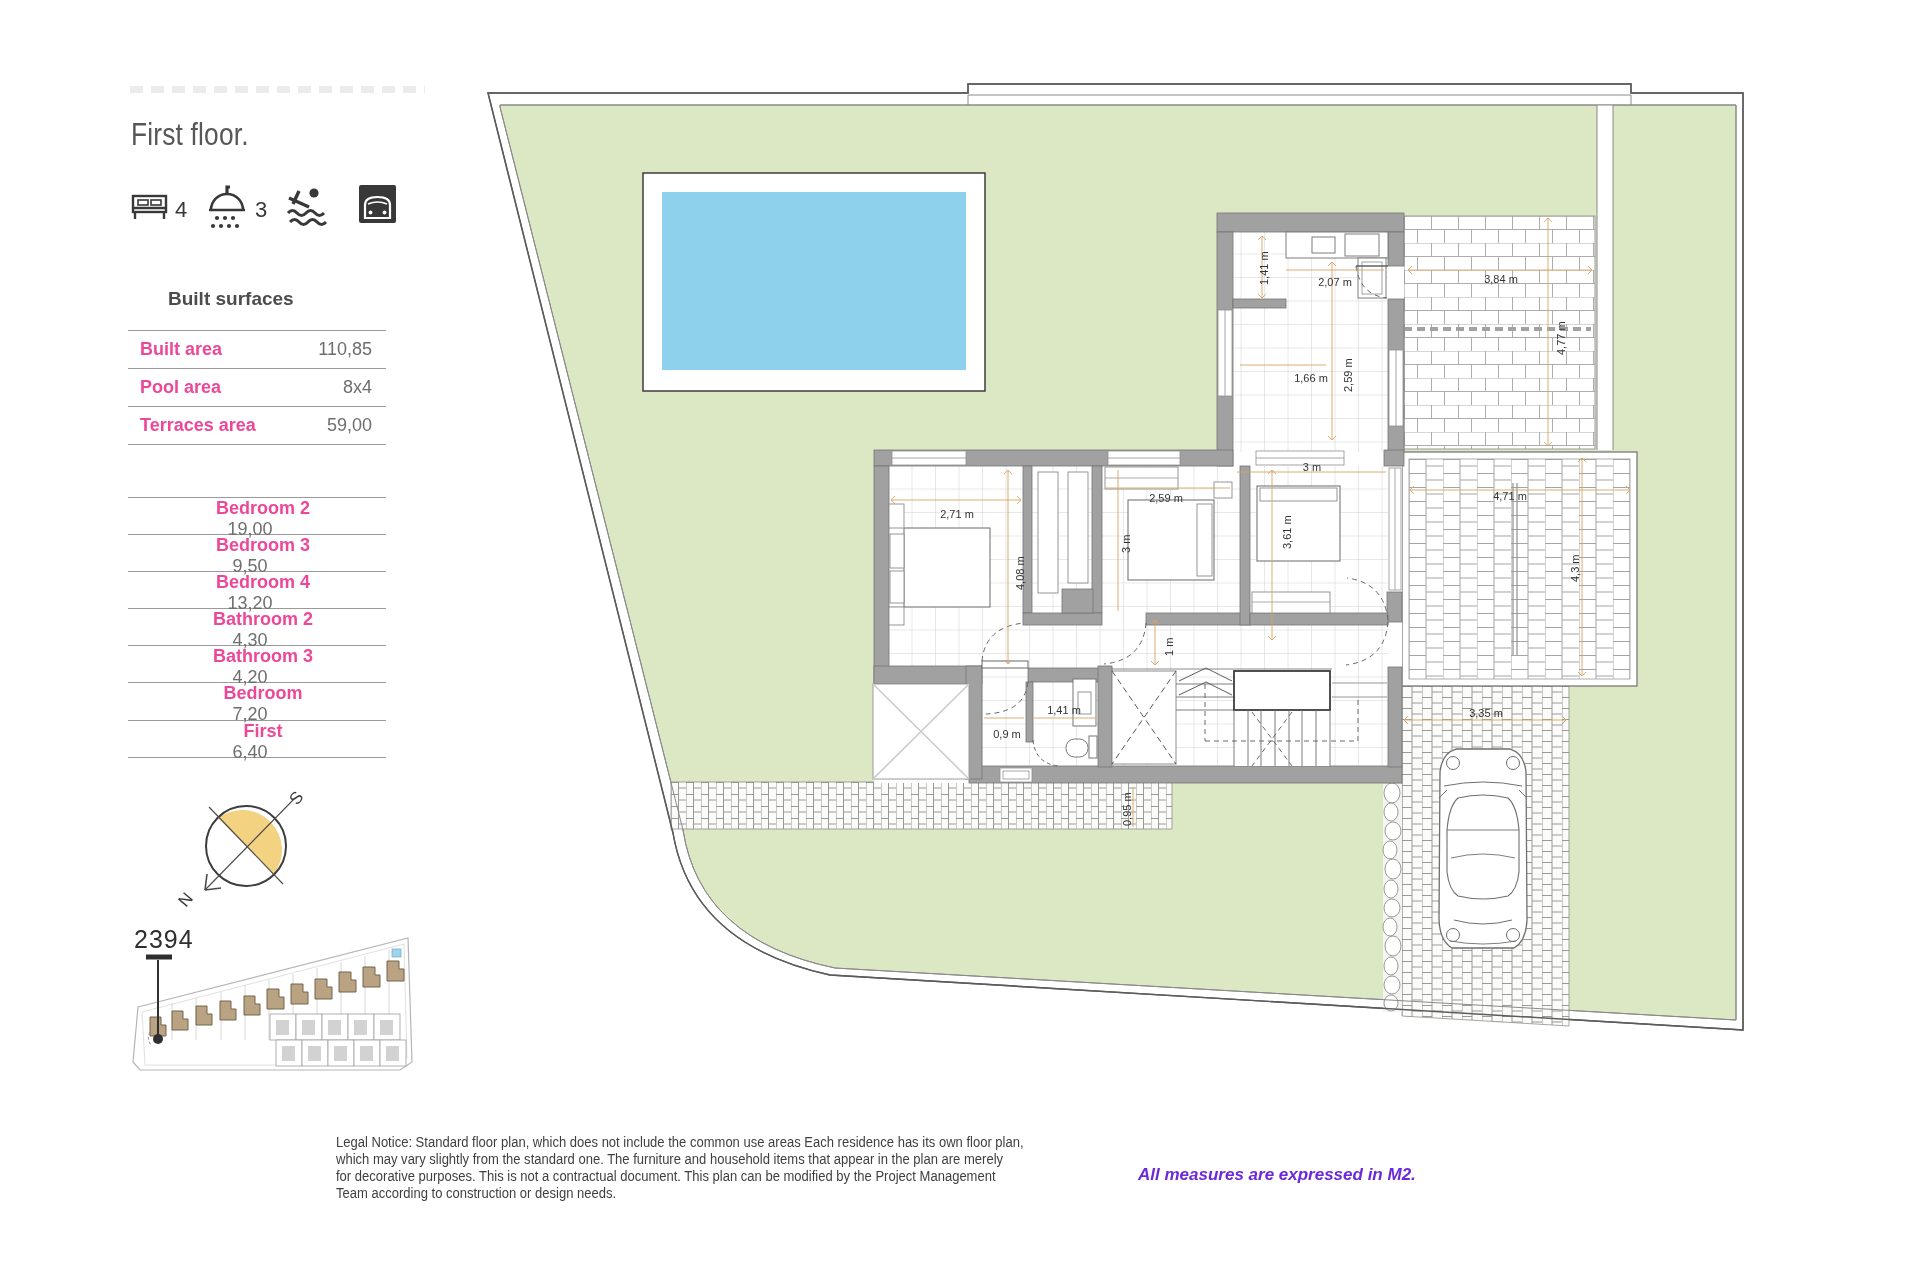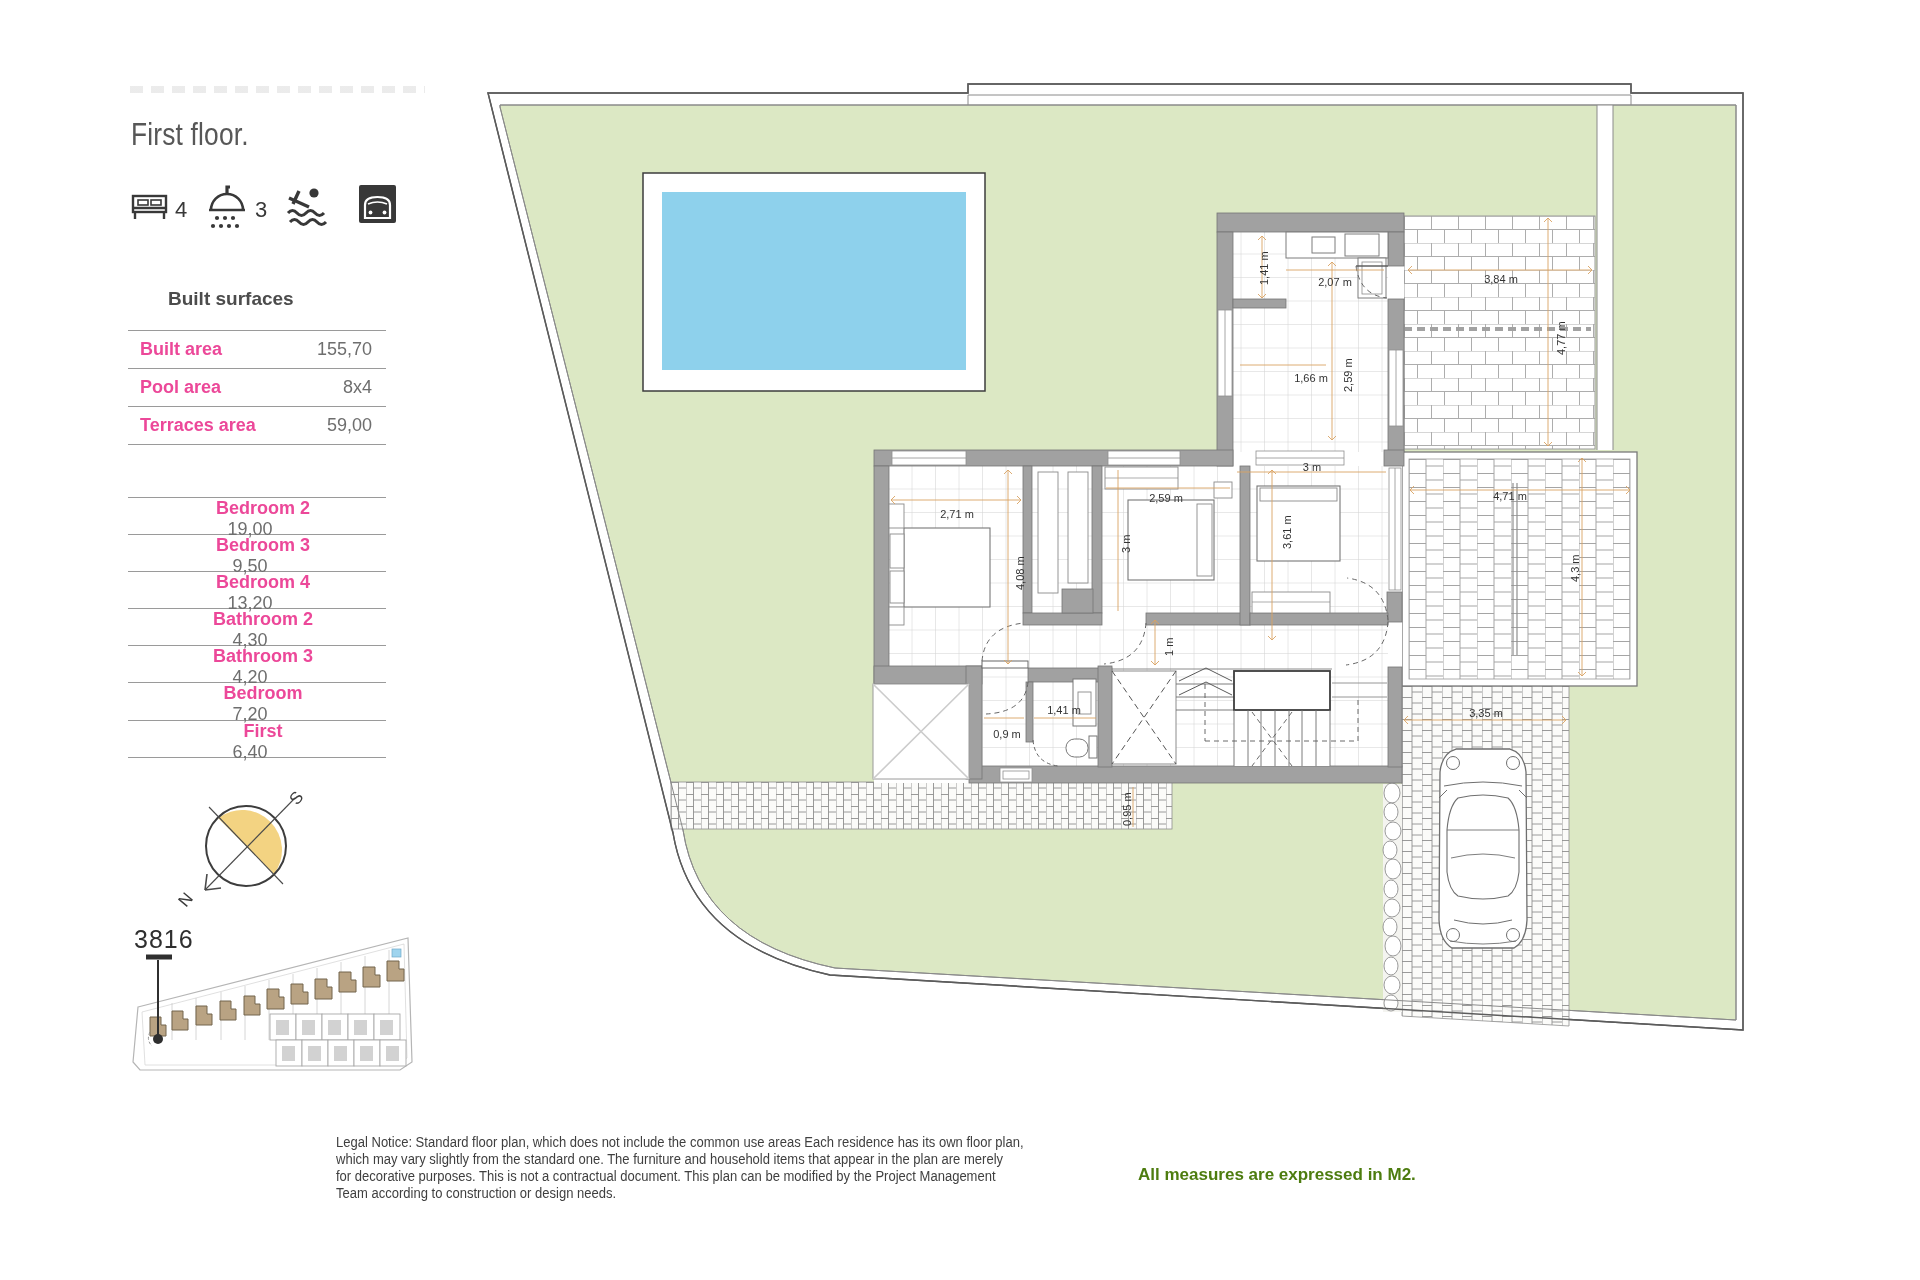--- a/index.html
+++ b/index.html
@@ -10,37 +10,37 @@
   #builtsurf{left:133px;top:288px;font-size:19px;font-weight:bold;color:#4c4c4c;margin-left:35px;}
   .tbl{position:absolute;left:128px;width:258px;font-size:18px;color:#4a4a4a;border-bottom:1px solid #9a9a9a;}
   .t1{top:330px;}
   .t2{top:497px;}
   .tbl .r{display:flex;justify-content:space-between;align-items:center;border-top:1px solid #9a9a9a;box-sizing:border-box;}
   .t1 .r{height:38px;}
   .t2 .r{height:37.1px;flex-direction:column;}
   .tbl .lab{font-weight:bold;padding-left:12px;color:#ec4899;}
   .tbl .val{color:#6e6e6e;padding-right:14px;}
   #legal{left:336px;top:1134px;font-size:14px;line-height:17px;color:#3f3f3f;white-space:nowrap;transform:scaleX(0.93);transform-origin:left top;}
-  #m2{left:1138px;top:1165px;font-size:17px;color:#4d7c0f;font-weight:bold;letter-spacing:0px;}
+  #m2{left:1138px;top:1165px;font-size:17px;color:#6d28d9;font-weight:bold;letter-spacing:0px;font-style:italic;}
   #num2126{left:134px;top:925px;font-size:25px;color:#2f2f2f;letter-spacing:1px;}
 </style>
 </head>
 <body>
 <div id="page">
 
   <div class="abs" style="left:130px;top:86px;width:295px;height:7px;background:repeating-linear-gradient(90deg,#e3e3e3 0 13px,#ffffff 13px 21px);opacity:0.7;"></div>
 
   <div class="abs" id="title">First floor.</div>
 
   <div class="abs" id="builtsurf">Built surfaces</div>
 
   <div class="tbl t1">
     <div class="r">
         <span class="lab">Built area</span>
-        <span class="val">155,70</span>
+        <span class="val">110,85</span>
       </div>
     <div class="r">
         <span class="lab">Pool area</span>
         <span class="val">8x4</span>
       </div>
     <div class="r">
         <span class="lab">Terraces area</span>
         <span class="val">59,00</span>
       </div>
   </div>
@@ -73,21 +73,21 @@
     <div class="r">
         <span class="lab">First</span>
         <span class="val">6,40</span>
       </div>
   </div>
 
   <div class="abs" id="legal">Legal Notice: Standard floor plan, which does not include the common use areas  Each residence has its own floor plan,<br>which may vary slightly from the standard one. The furniture and household items that appear in the plan are merely<br>for decorative purposes. This is not a contractual document.  This plan can be modified by the Project Management<br>Team according to construction or design needs.</div>
 
   <div class="abs" id="m2">All measures are expressed in M2.</div>
 
-  <div class="abs" id="num2126">3816</div>
+  <div class="abs" id="num2126">2394</div>
   <svg class="abs" style="left:0;top:0" width="1920" height="1280" viewBox="0 0 1920 1280">
   <defs>
     <pattern id="tilegrid" width="23.5" height="23.5" patternUnits="userSpaceOnUse" x="889" y="466">
       <rect width="23.5" height="23.5" fill="white"></rect>
       <path d="M23.5,0 V23.5 M0,23.5 H23.5" stroke="#d2d2d2" stroke-width="1" fill="none"></path>
     </pattern>
     <pattern id="terrbrick" width="27" height="27" patternUnits="userSpaceOnUse" x="1404" y="216">
       <rect width="27" height="27" fill="white"></rect>
       <path d="M0,0 H27 M0,13.5 H27 M0.5,0 V13.5 M13.5,13.5 V27" stroke="#adadad" stroke-width="1" fill="none"></path>
     </pattern>

